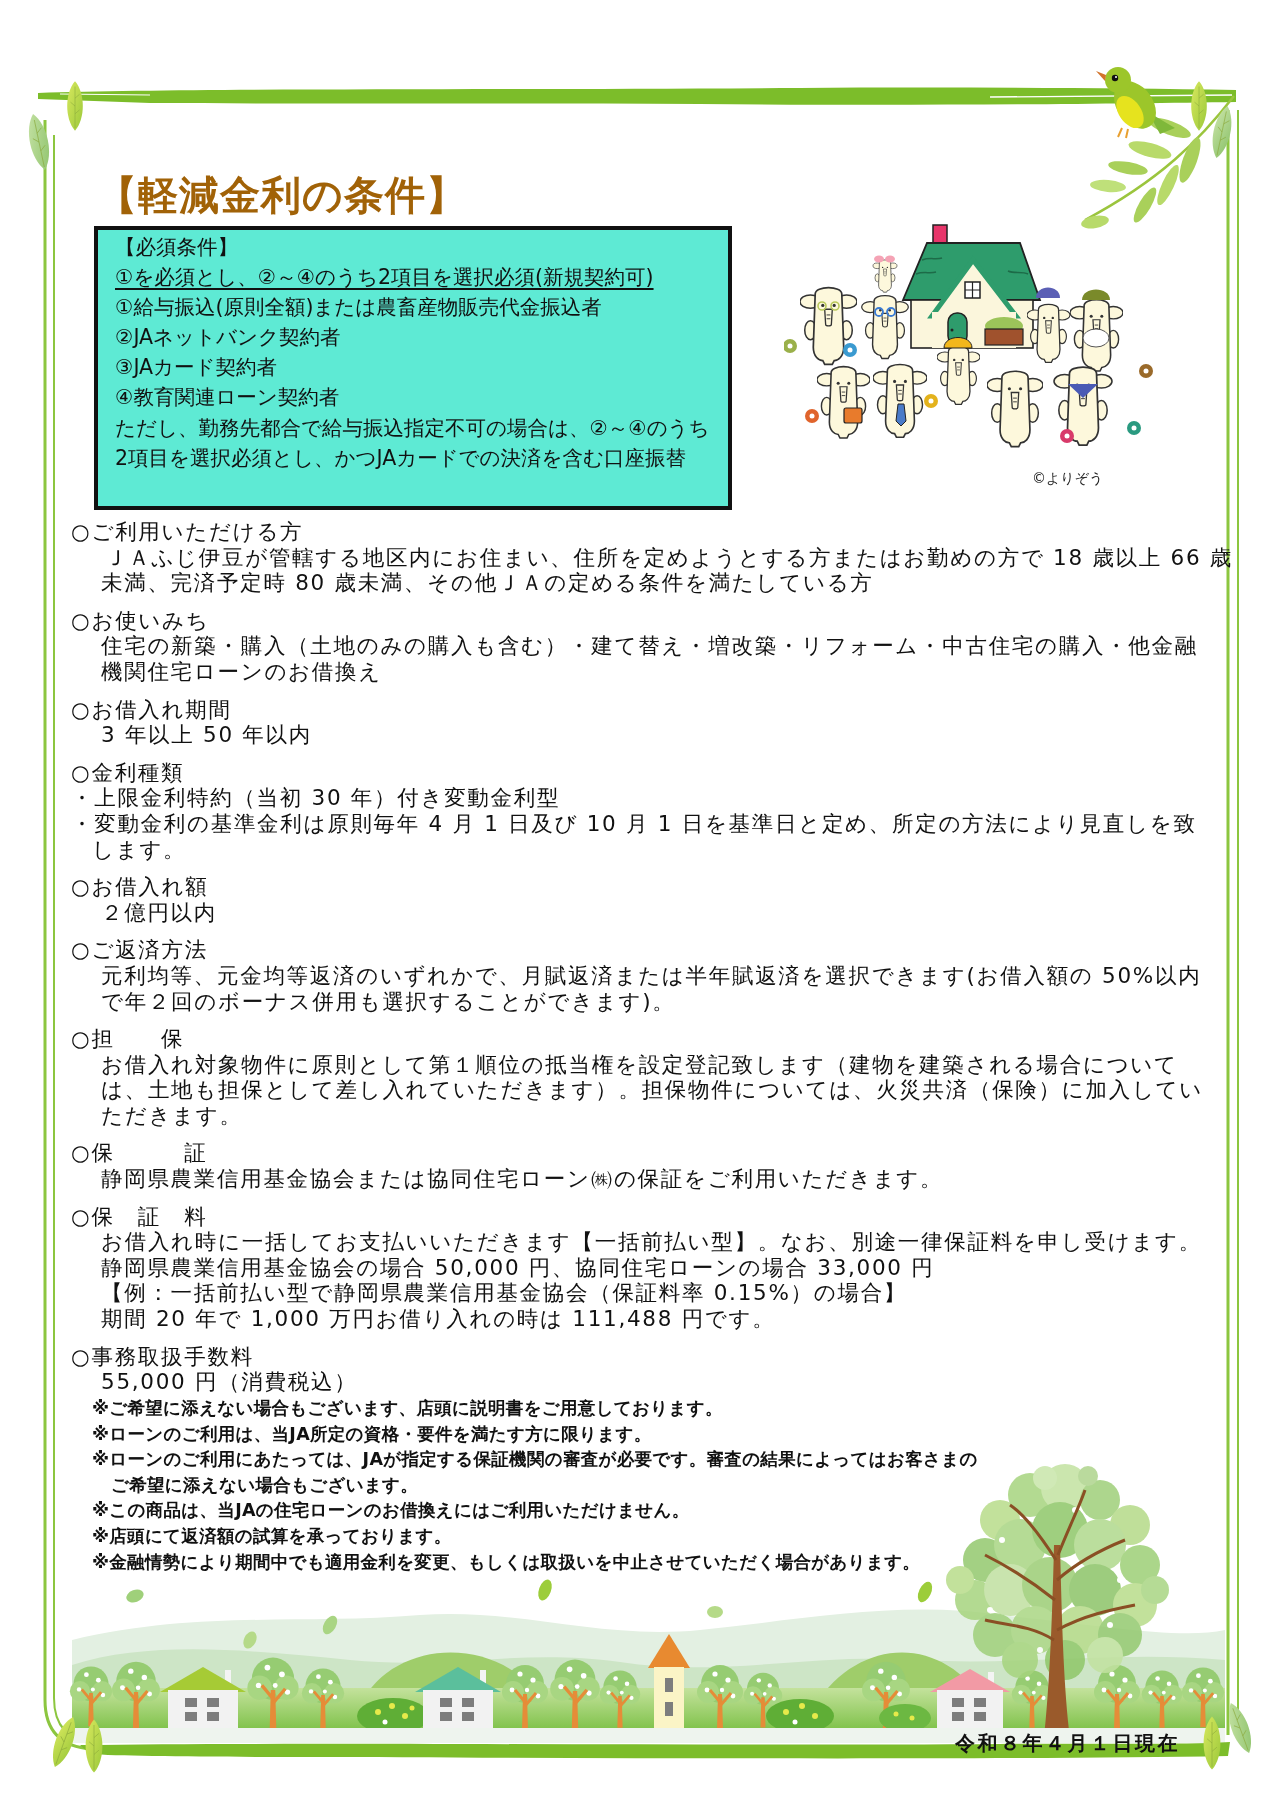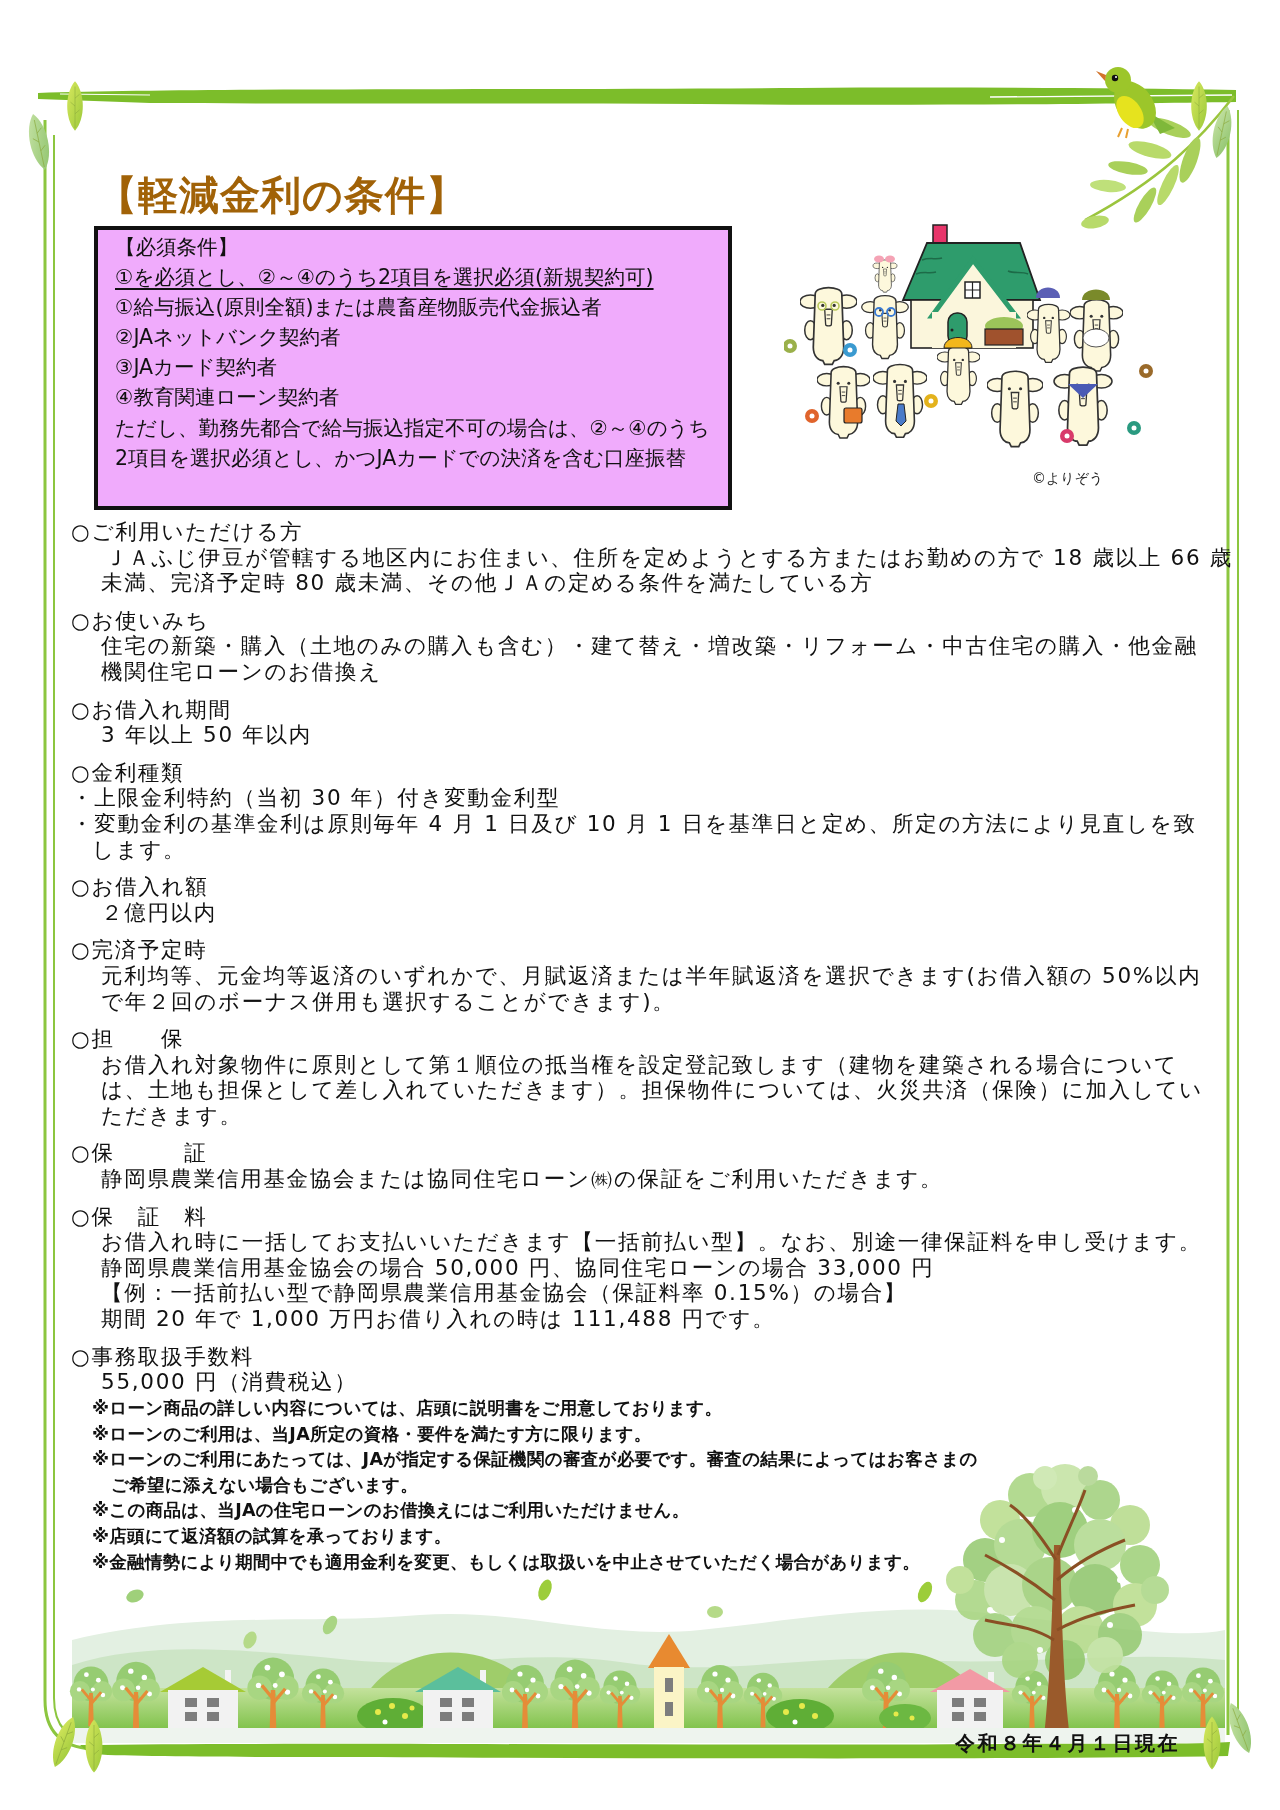--- a/index.html
+++ b/index.html
@@ -9,21 +9,21 @@
       font-family:"DejaVu Sans", "Liberation Sans", sans-serif;
     }
     .deco { position:absolute; left:0; top:0; z-index:0; }
     .layer { position:absolute; z-index:2; }
     .title {
       left:97px; top:171px; font-size:40px; font-weight:900; color:#a16207;
       letter-spacing:1px; line-height:48px; white-space:nowrap;
     }
     .req-box {
       left:94px; top:226px; width:638px; height:284px; box-sizing:border-box;
-      border:4px solid #111111; padding:2px 0 4px 17px; background:#f0abfc;
+      border:4px solid #111111; padding:2px 0 4px 17px; background:#5eead4;
     }
     .req-box .ln { font-size:20.5px; line-height:30.1px; white-space:nowrap; }
     .u { text-decoration:underline; text-underline-offset:4px; text-decoration-thickness:1.5px; }
     .illus { left:784px; top:216px; }
     .credit { left:1032px; top:469px; font-size:14px; line-height:18px; color:#222; white-space:nowrap; }
     .sections {
       left:71px; top:519px; width:1160px; font-size:21.5px; letter-spacing:1.7px; line-height:25.6px;
     }
     .sec { margin-top:12px; }
     .sec:first-child { margin-top:0; }
@@ -371,21 +371,21 @@
     <div class="ln">○金利種類</div>
     <div class="ln">・上限金利特約（当初 30 年）付き変動金利型</div>
     <div class="ln">・変動金利の基準金利は原則毎年 4 月 1 日及び 10 月 1 日を基準日と定め、所定の方法により見直しを致</div>
     <div class="ln c">します。</div>
   </section>
   <section class="sec">
     <div class="ln">○お借入れ額</div>
     <div class="ln b">２億円以内</div>
   </section>
   <section class="sec">
-    <div class="ln">○完済予定時</div>
+    <div class="ln">○ご返済方法</div>
     <div class="ln b">元利均等、元金均等返済のいずれかで、月賦返済または半年賦返済を選択できます(お借入額の 50%以内</div>
     <div class="ln b">で年２回のボーナス併用も選択することができます)。</div>
   </section>
   <section class="sec">
     <div class="ln">○担　　保</div>
     <div class="ln b">お借入れ対象物件に原則として第１順位の抵当権を設定登記致します（建物を建築される場合について</div>
     <div class="ln b">は、土地も担保として差し入れていただきます）。担保物件については、火災共済（保険）に加入してい</div>
     <div class="ln b">ただきます。</div>
   </section>
   <section class="sec">
@@ -399,21 +399,21 @@
     <div class="ln b">【例：一括前払い型で静岡県農業信用基金協会（保証料率 0.15%）の場合】</div>
     <div class="ln b">期間 20 年で 1,000 万円お借り入れの時は 111,488 円です。</div>
   </section>
   <section class="sec">
     <div class="ln">○事務取扱手数料</div>
     <div class="ln b">55,000 円（消費税込）</div>
   </section>
 </div>
 
 <div class="layer notes">
-  <div class="ln">※ローン商品の詳しい内容については、店頭に説明書をご用意しております。</div>
+  <div class="ln">※ご希望に添えない場合もございます、店頭に説明書をご用意しております。</div>
   <div class="ln">※ローンのご利用は、当JA所定の資格・要件を満たす方に限ります。</div>
   <div class="ln">※ローンのご利用にあたっては、JAが指定する保証機関の審査が必要です。審査の結果によってはお客さまの</div>
   <div class="ln c2">ご希望に添えない場合もございます。</div>
   <div class="ln">※この商品は、当JAの住宅ローンのお借換えにはご利用いただけません。</div>
   <div class="ln">※店頭にて返済額の試算を承っております。</div>
   <div class="ln">※金融情勢により期間中でも適用金利を変更、もしくは取扱いを中止させていただく場合があります。</div>
 </div>
 
 <div class="layer date">令和８年４月１日現在</div>
 

